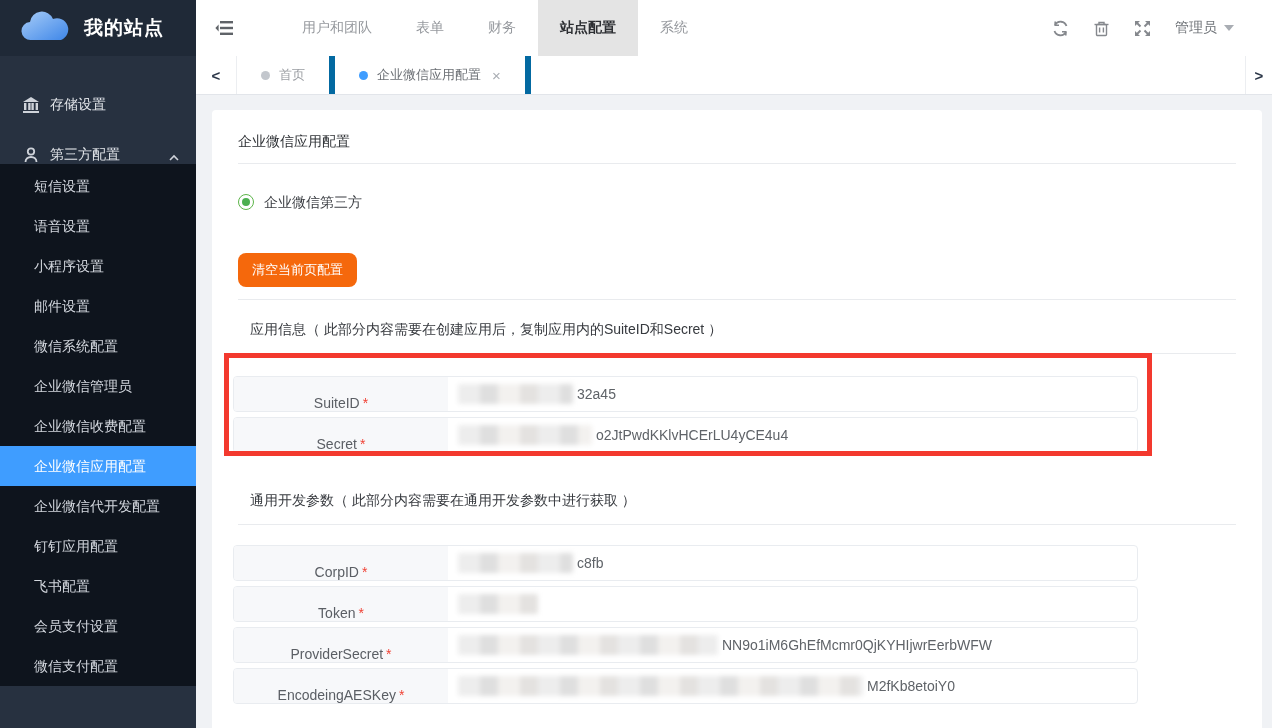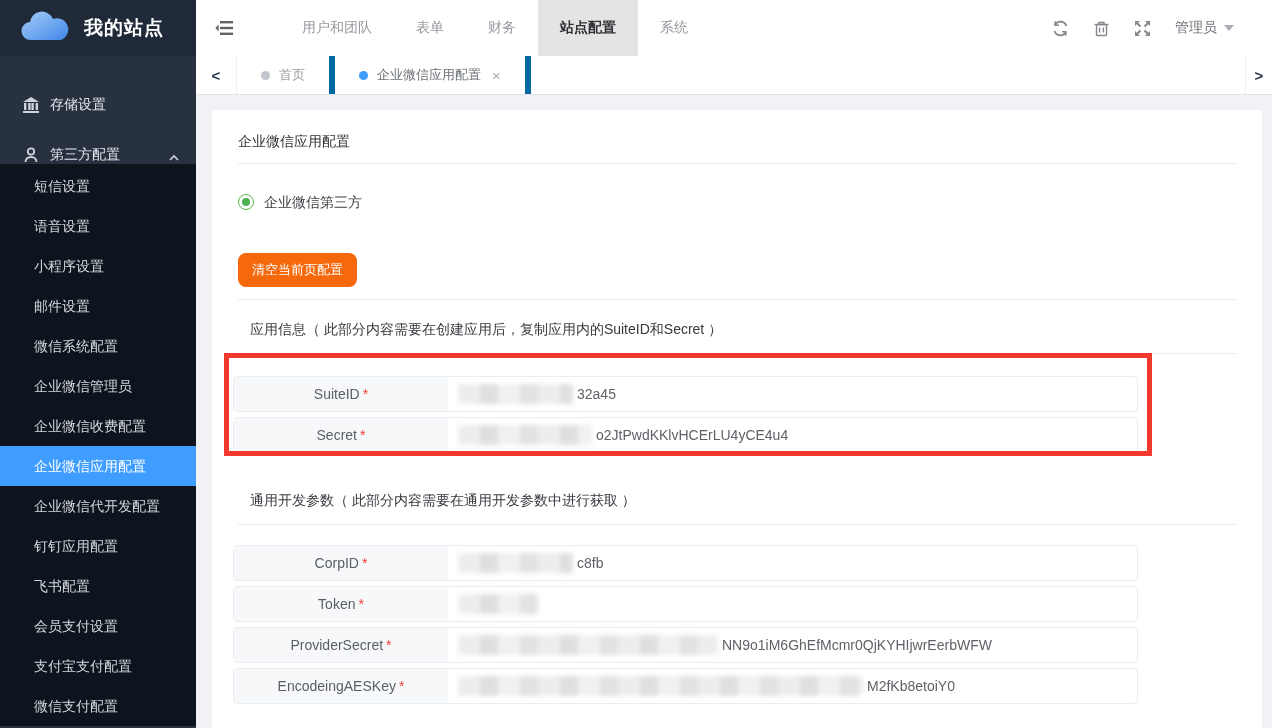--- a/index.html
+++ b/index.html
@@ -49,21 +49,21 @@
   .divider{border-bottom:1px solid #e9ebee;margin-top:13px;}
   .radio-row{margin-top:30px;display:flex;gap:10px;height:20px;cursor:pointer;}
   .radio-outer{width:16px;height:16px;border-radius:50%;border:1.5px solid #5db54a;box-sizing:border-box;display:flex;align-items:center;justify-content:center;background:#fff;}
   .radio-inner{width:8px;height:8px;border-radius:50%;background:#4caf50;}
   .radio-label{font-size:14px;color:#3a3d42;}
   .clear-btn{margin-top:39px;display:inline-block;background:#f5680c;color:#fff;font-size:13px;border:none;border-radius:8px;padding:8px 14px;cursor:pointer;font-family:inherit;}
   .sect-head{margin-top:20px;font-size:14px;color:#36393e;line-height:18px;padding-left:12px;}
   .rows{margin-left:-5px;width:905px;}
   .field-row{display:flex;border:1px solid #e9ecf0;border-radius:4px;height:36px;box-sizing:border-box;overflow:hidden;background:#fff;}
   .field-row + .field-row{margin-top:5px;}
-  .field-label{width:214px;background:#f7f8fa;display:flex;align-items:center;justify-content:center;font-size:14px;color:#5a5e64;gap:3px;flex:0 0 auto;}
+  .field-label{width:214px;background:#f7f8fa;display:flex;align-items:flex-end;justify-content:center;font-size:14px;color:#5a5e64;gap:3px;flex:0 0 auto;}
   .req{color:#f04134;font-size:14px;}
   .field-value{flex:1;display:flex;align-items:center;padding-left:10px;font-size:14px;color:#5f6368;}
   .redact{display:inline-block;height:20px;border-radius:2px;margin-right:4px;
     background:repeating-linear-gradient(90deg,#ededed 0 22px,#dfdfdf 22px 40px,#f3f1ef 40px 62px,#e4e2e0 62px 80px);
     filter:blur(2.5px);}
   .annotation-box{position:absolute;left:224px;top:353px;width:928px;height:103px;border:5px solid #f3392e;box-sizing:border-box;z-index:50;pointer-events:none;}
   .mt22{margin-top:22px;} .mt38{margin-top:38px;} .mt20{margin-top:20px;} .mt12{margin-top:12px;}
 </style>
 </head>
 <body>
@@ -135,23 +135,20 @@
       <div class="sub-item">
     <span>钉钉应用配置</span>
   </div>
       <div class="sub-item">
     <span>飞书配置</span>
   </div>
       <div class="sub-item">
     <span>会员支付设置</span>
   </div>
       <div class="sub-item">
-    <span>支付宝支付配置</span>
-  </div>
-      <div class="sub-item">
     <span>微信支付配置</span>
   </div>
     </div>
 </div>
 
 <div class="navbar">
   <div class="fold-btn">
     <svg width="19" height="16" viewBox="0 0 19 16" fill="#5f6368">
       <rect x="5" y="1" width="13" height="2.4"></rect>
         <rect x="5" y="6.8" width="13" height="2.4"></rect>

